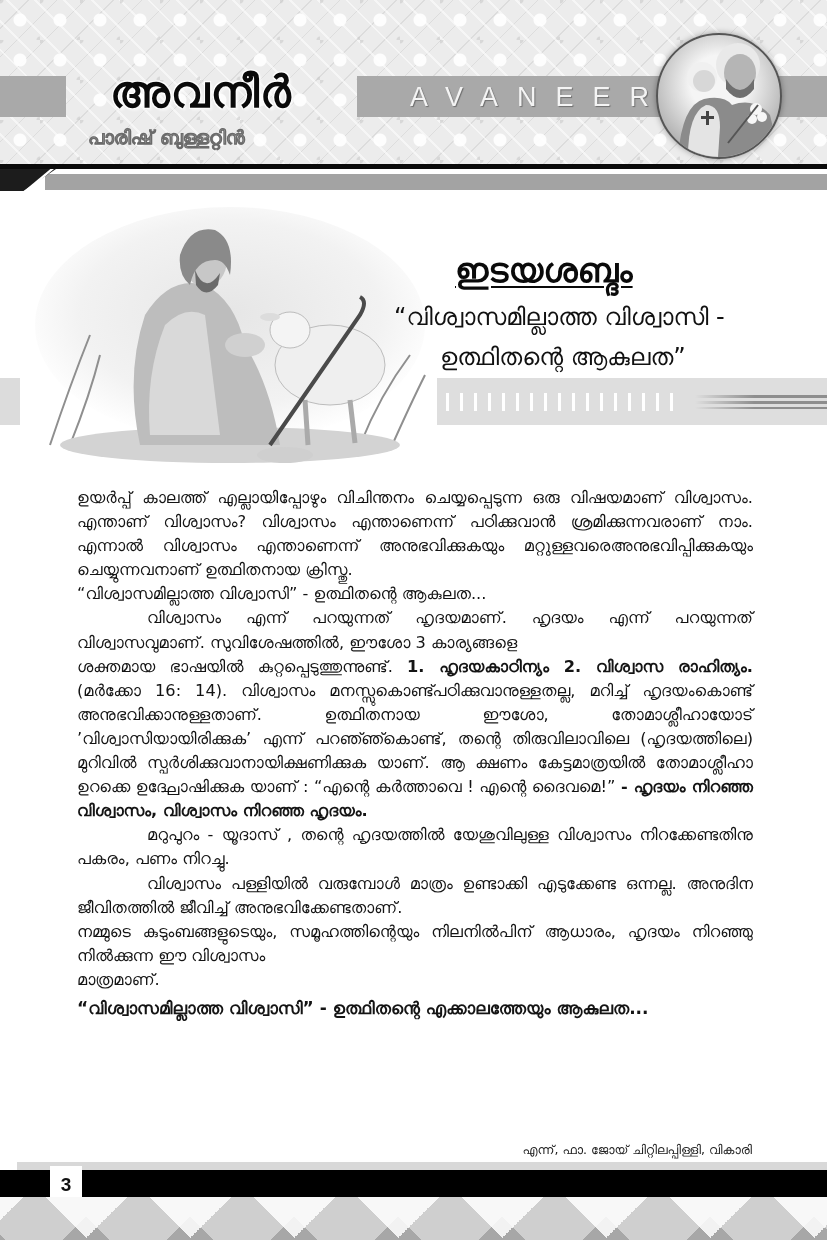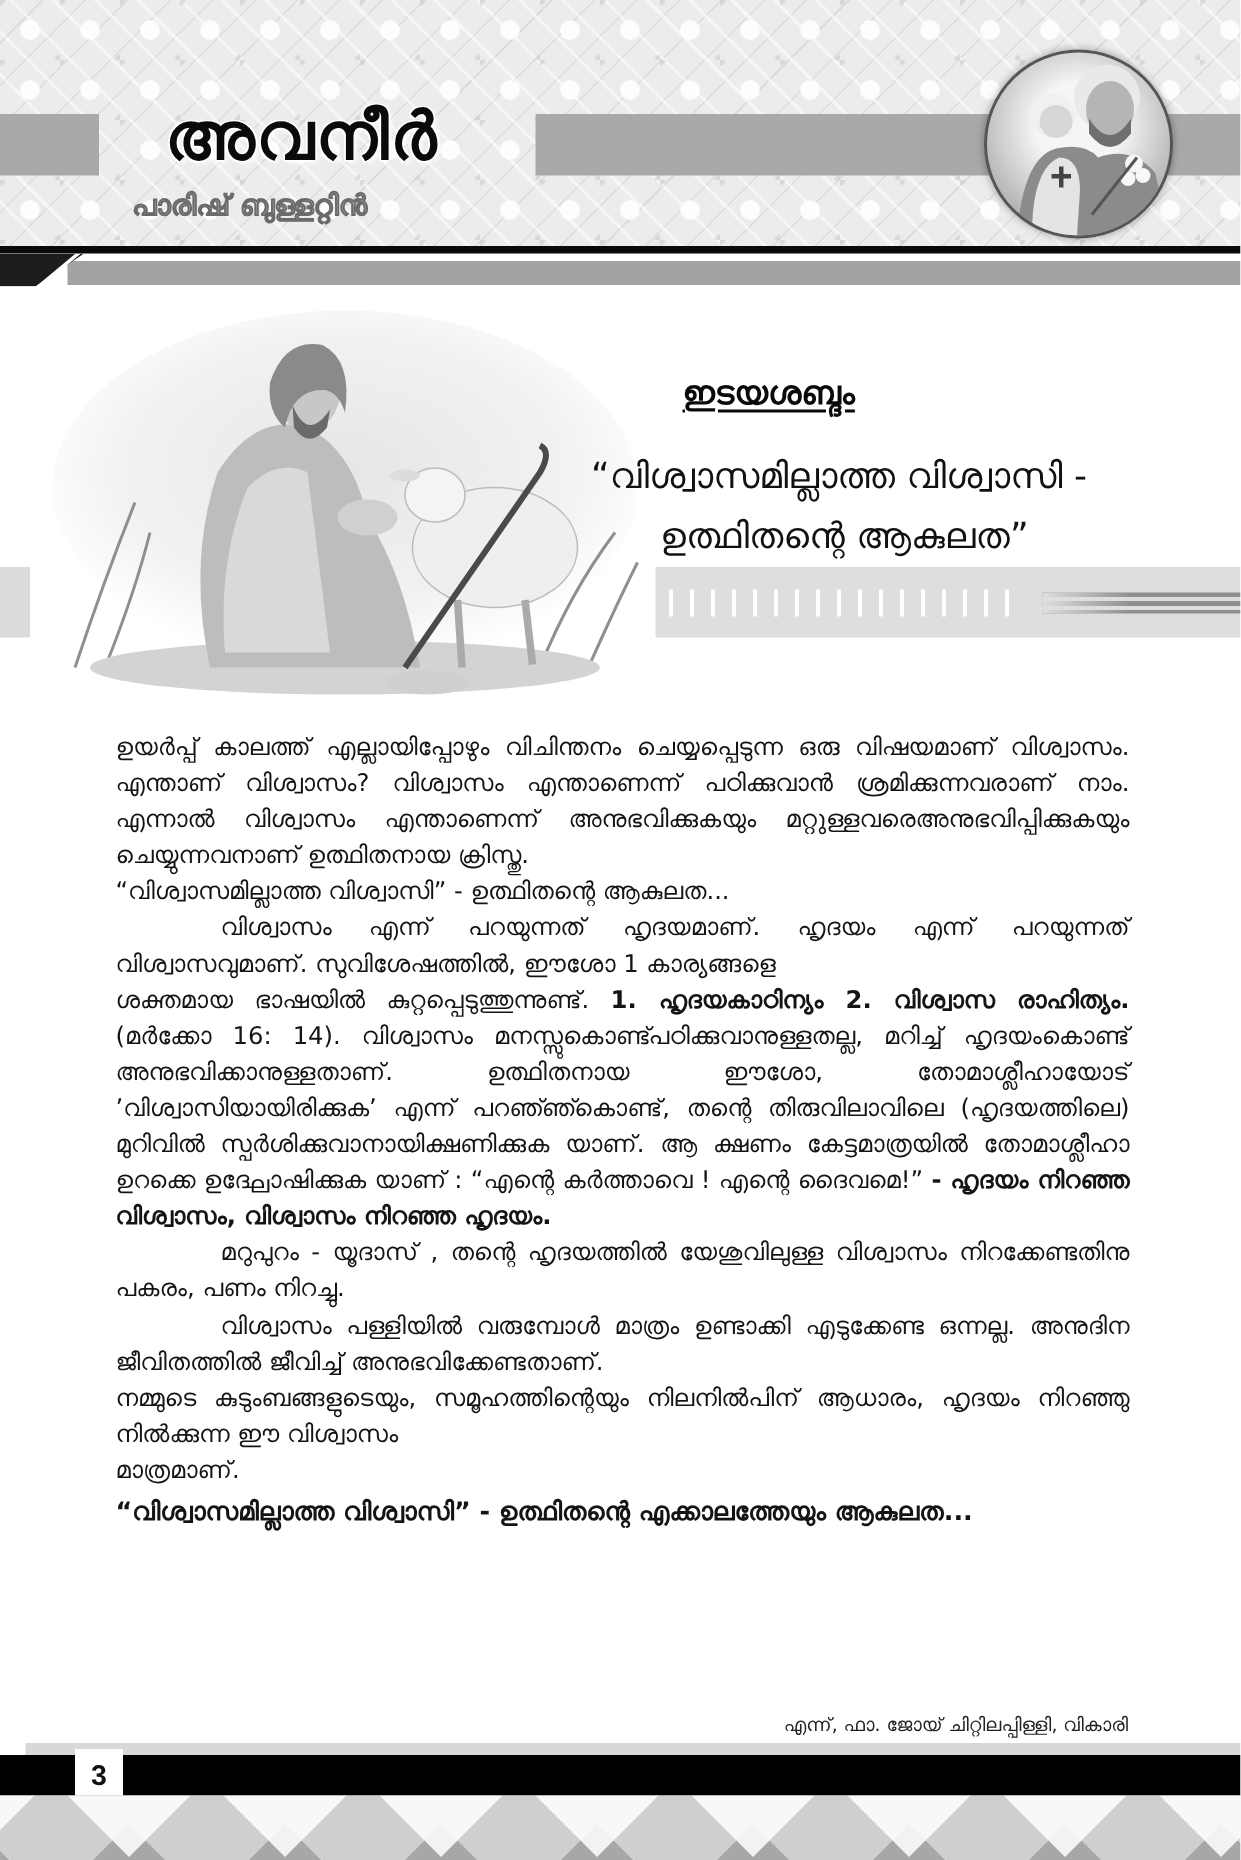--- a/index.html
+++ b/index.html
@@ -58,21 +58,21 @@
     clip-path: polygon(88% 0, 100% 0, 12% 100%, 0 100%);
   }
 
   
   .illustration {
     position: absolute; left: 30px; top: 205px; width: 400px; height: 262px;
   }
   .side-block-left { position: absolute; left: 0; top: 378px; width: 20px; height: 47px; background: #dcdcdc; }
   .section-heading {
     position: absolute; left: 455px; top: 250px;
-    font-size: 22px; font-weight: bold; color: #0a0a0a;
+    font-size: 34px; font-weight: bold; color: #0a0a0a;
     text-decoration: underline; text-decoration-thickness: 2px; text-underline-offset: 4px;
   }
   .section-sub1 { position: absolute; left: 394px; top: 303px; font-size: 24px; color: #111; white-space: nowrap; }
   .section-sub2 { position: absolute; left: 440px; top: 343px; font-size: 24px; color: #111; white-space: nowrap; }
   .stripe-bar {
     position: absolute; left: 437px; top: 378px; width: 390px; height: 47px; background: #dedede;
   }
   .stripe-ticks {
     position: absolute; left: 9px; top: 15px; width: 238px; height: 18px;
     background: repeating-linear-gradient(90deg, #ffffff 0 3px, transparent 3px 14px);
@@ -116,20 +116,21 @@
   }
 </style>
 </head>
 <body>
 
 <div class="header">
   <div class="band-left"></div>
   <div class="band-right"></div>
   <div class="title-ml">അവനീർ</div>
   <div class="subtitle-ml">പാരിഷ് ബുള്ളറ്റിൻ</div>
+  <div class="title-en">AVANEER</div>
   <div class="medallion">
     <svg width="122" height="122" viewBox="0 0 122 122">
       <circle cx="80" cy="30" r="22" fill="#e9e9e9"></circle>
       <ellipse cx="82" cy="38" rx="16" ry="19" fill="#b5b5b5"></ellipse>
       <path d="M68 44 Q82 66 96 44 L96 54 Q82 72 68 54 Z" fill="#6f6f6f"></path>
       <circle cx="44" cy="42" r="15" fill="#f0f0f0"></circle>
       <circle cx="46" cy="46" r="11" fill="#d7d7d7"></circle>
       <path d="M20 122 Q24 70 46 64 Q66 60 74 70 Q96 62 112 80 L122 122 Z" fill="#8b8b8b"></path>
       <path d="M30 122 Q30 78 48 70 Q62 70 62 92 L60 122 Z" fill="#e4e4e4"></path>
       <rect x="48" y="76" width="3" height="14" fill="#444"></rect>
@@ -187,21 +188,21 @@
 <div class="section-sub1">“വിശ്വാസമില്ലാത്ത വിശ്വാസി -</div>
 <div class="section-sub2">ഉത്ഥിതന്റെ ആകുലത”</div>
 <div class="stripe-bar">
   <div class="stripe-ticks"></div>
   <div class="stripe-lines"></div>
 </div>
 
 <div class="article">
   <p>ഉയർപ്പ് കാലത്ത് എല്ലായിപ്പോഴും വിചിന്തനം ചെയ്യപ്പെടുന്ന ഒരു വിഷയമാണ് വിശ്വാസം. എന്താണ് വിശ്വാസം? വിശ്വാസം എന്താണെന്ന് പഠിക്കുവാൻ ശ്രമിക്കുന്നവരാണ് നാം. എന്നാൽ വിശ്വാസം എന്താണെന്ന് അനുഭവിക്കുകയും മറ്റുള്ളവരെഅനുഭവിപ്പിക്കുകയും ചെയ്യുന്നവനാണ് ഉത്ഥിതനായ ക്രിസ്തു.</p>
   <p>“വിശ്വാസമില്ലാത്ത വിശ്വാസി” - ഉത്ഥിതന്റെ ആകുലത...</p>
-  <p class="indent">വിശ്വാസം എന്ന് പറയുന്നത് ഹൃദയമാണ്. ഹൃദയം എന്ന് പറയുന്നത് വിശ്വാസവുമാണ്. സുവിശേഷത്തിൽ, ഈശോ 1 കാര്യങ്ങളെ</p>
+  <p class="indent">വിശ്വാസം എന്ന് പറയുന്നത് ഹൃദയമാണ്. ഹൃദയം എന്ന് പറയുന്നത് വിശ്വാസവുമാണ്. സുവിശേഷത്തിൽ, ഈശോ 3 കാര്യങ്ങളെ</p>
   <p><span>ശക്തമായ ഭാഷയിൽ കുറ്റപ്പെടുത്തുന്നുണ്ട്. </span><span class="bold">1. ഹൃദയകാഠിന്യം 2. വിശ്വാസ രാഹിത്യം.</span><span> (മർക്കോ 16: 14). വിശ്വാസം മനസ്സുകൊണ്ട്പഠിക്കുവാനുള്ളതല്ല, മറിച്ച് ഹൃദയംകൊണ്ട് അനുഭവിക്കാനുള്ളതാണ്. ഉത്ഥിതനായ ഈശോ, തോമാശ്ലീഹായോട് ’വിശ്വാസിയായിരിക്കുക’ എന്ന് പറഞ്ഞ്കൊണ്ട്, തന്റെ തിരുവിലാവിലെ (ഹൃദയത്തിലെ) മുറിവിൽ സ്പർശിക്കുവാനായിക്ഷണിക്കുക യാണ്. ആ ക്ഷണം കേട്ടമാത്രയിൽ തോമാശ്ലീഹാ ഉറക്കെ ഉദ്ഘോഷിക്കുക യാണ് : “എന്റെ കർത്താവെ ! എന്റെ ദൈവമെ!” </span><span class="bold">- ഹൃദയം നിറഞ്ഞ വിശ്വാസം, വിശ്വാസം നിറഞ്ഞ ഹൃദയം.</span></p>
   <p class="indent">മറുപുറം - യൂദാസ് , തന്റെ ഹൃദയത്തിൽ യേശുവിലുള്ള വിശ്വാസം നിറക്കേണ്ടതിനു പകരം, പണം നിറച്ചു.</p>
   <p class="indent">വിശ്വാസം പള്ളിയിൽ വരുമ്പോൾ മാത്രം ഉണ്ടാക്കി എടുക്കേണ്ട ഒന്നല്ല. അനുദിന ജീവിതത്തിൽ ജീവിച്ച് അനുഭവിക്കേണ്ടതാണ്.</p>
   <p>നമ്മുടെ കുടുംബങ്ങളുടെയും, സമൂഹത്തിന്റെയും നിലനിൽപിന് ആധാരം, ഹൃദയം നിറഞ്ഞു നിൽക്കുന്ന ഈ വിശ്വാസം</p>
   <p>മാത്രമാണ്.</p>
   <p class="closing">“വിശ്വാസമില്ലാത്ത വിശ്വാസി” - ഉത്ഥിതന്റെ എക്കാലത്തേയും ആകുലത...</p>
 </div>
 <div class="signature">എന്ന്, ഫാ. ജോയ് ചിറ്റിലപ്പിള്ളി, വികാരി</div>
 
 <div class="footer-gray"></div>

